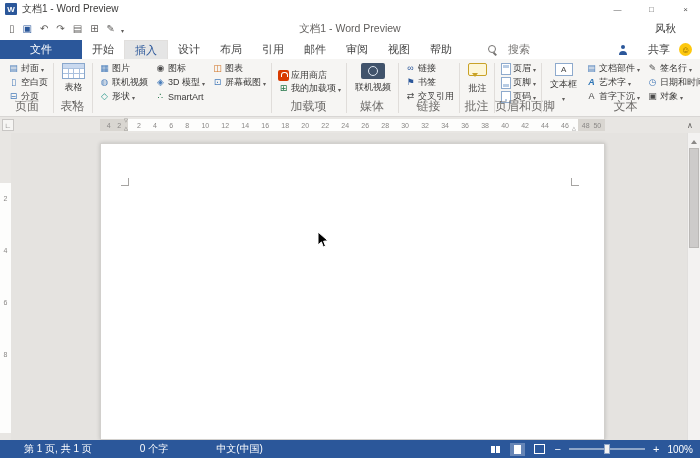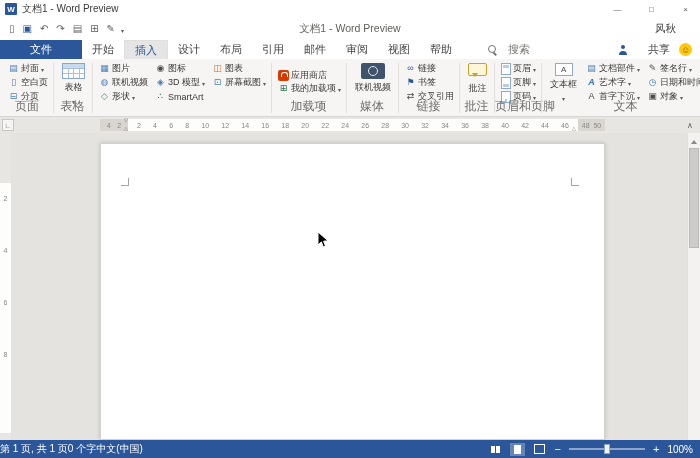--- a/index.html
+++ b/index.html
@@ -94,21 +94,21 @@
   .crop.tl{left:20px;top:34px;border-right:1px solid #a6a4a2;border-bottom:1px solid #a6a4a2}
   .crop.tr{left:470px;top:34px;border-left:1px solid #a6a4a2;border-bottom:1px solid #a6a4a2}
   #cursor{position:absolute;left:316px;top:98px;width:14px;height:18px}
   .sbar{position:absolute;right:0;top:0;width:13px;height:100%;background:#f3f2f1;border-left:1px solid #e1dfdd}
   .sb-up{height:13px;display:flex;align-items:flex-start;justify-content:center}
   .sb-up::after{content:'';margin-top:4px;border:3px solid transparent;border-bottom:4px solid #8a8886}
   .sb-thumb{position:absolute;left:1px;top:15px;width:10px;height:100px;background:#cdcbca;border:1px solid #bab8b6}
 
   
   #statusbar{position:absolute;left:0;top:440px;width:700px;height:18px;background:#2b579a;display:flex;align-items:center;color:#fff;font-size:10px}
-  .st{padding:0 0;white-space:nowrap}
+  .st{padding:0 24px;white-space:nowrap}
   .st-right{margin-left:auto;display:flex;align-items:center;gap:7px;padding-right:7px}
   .vm{width:15px;height:13px;display:flex;align-items:center;justify-content:center}
   .vm.active{background:rgba(255,255,255,.28)}
   .vm-read::before{content:'';width:9px;height:7px;background:linear-gradient(90deg,#fff 0 4px,#2b579a 4px 5px,#fff 5px 9px)}
   .vm-print::before{content:'';width:7px;height:9px;background:#fff}
   .vm-web::before{content:'';width:9px;height:8px;border:1px solid #fff}
   .zbtn{font-size:11px;line-height:1;padding:0 1px}
   .ztrack{width:76px;height:2px;background:#8fa6c8;position:relative}
   .ztrack::before{content:'';position:absolute;left:50%;top:-2px;width:1px;height:6px;background:#8fa6c8}
   .zthumb{position:absolute;left:calc(50% - 3px);top:-4px;width:6px;height:10px;background:#f3f2f1;border:1px solid #8fa6c8}

